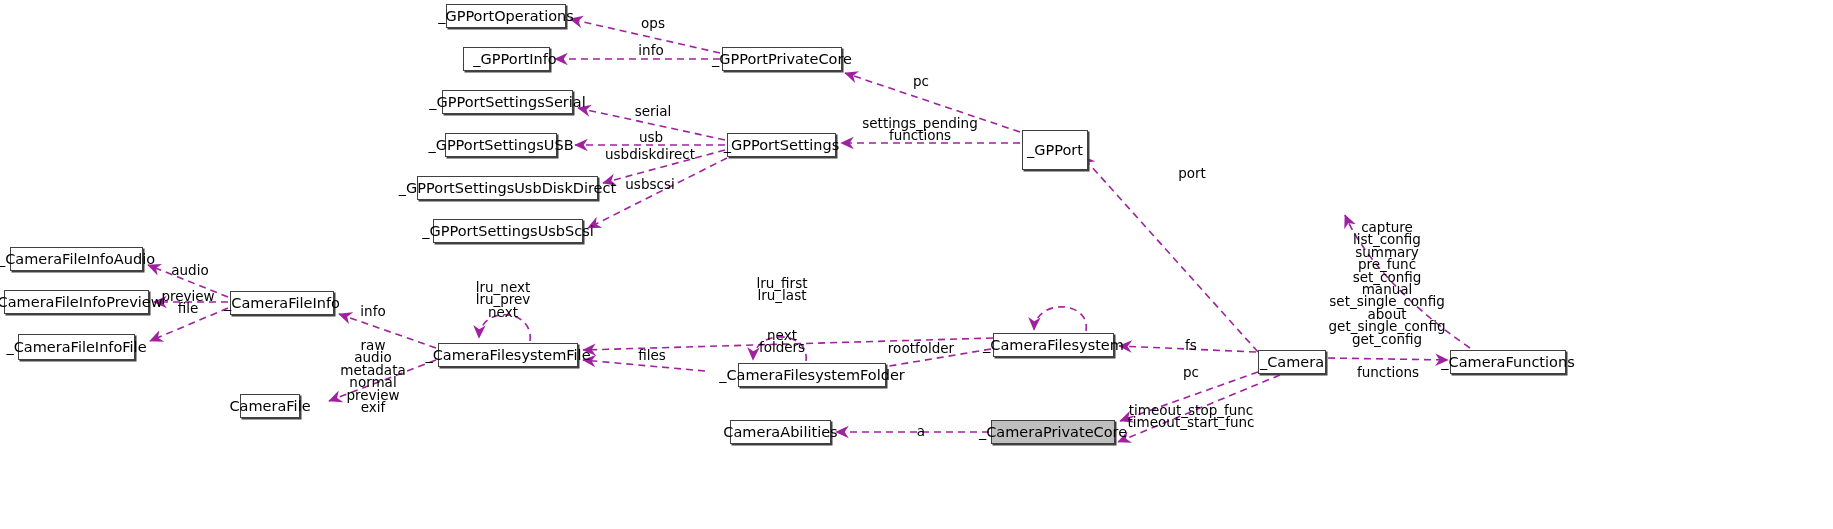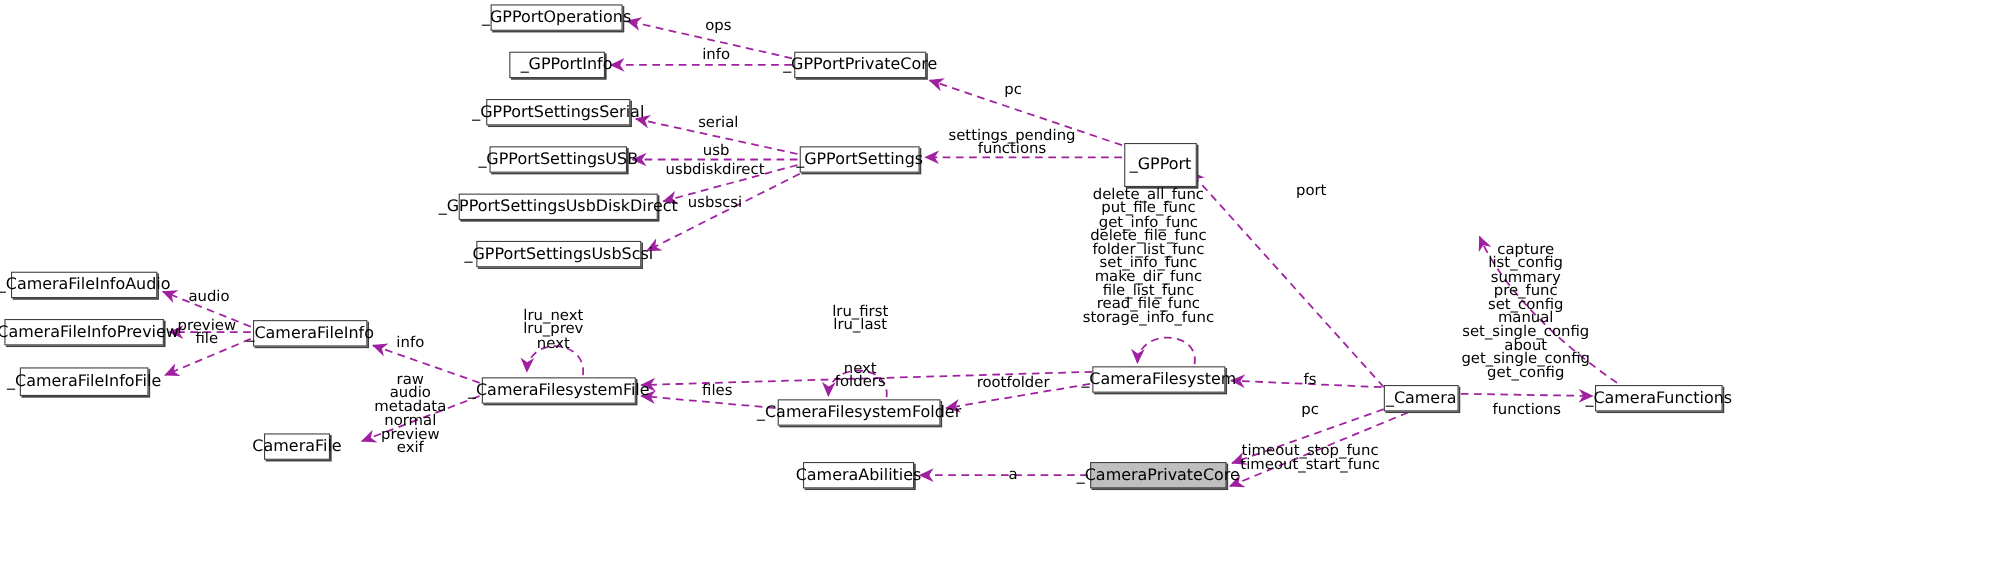--- a/index.html
+++ b/index.html
@@ -120,21 +120,21 @@
   </div>
   <div class="node" style="left:463px;top:47px;width:87px;height:24px;padding-left:17px;">
     <span class="node-label">_GPPortInfo</span>
   </div>
   <div class="node" style="left:722px;top:47px;width:120px;height:24px;">
     <span class="node-label">_GPPortPrivateCore</span>
   </div>
   <div class="node" style="left:442px;top:90px;width:131px;height:24px;">
     <span class="node-label">_GPPortSettingsSerial</span>
   </div>
-  <div class="node" style="left:445px;top:133px;width:125px;height:24px;">
+  <div class="node" style="left:445px;top:133px;width:112px;height:24px;">
     <span class="node-label">_GPPortSettingsUSB</span>
   </div>
   <div class="node" style="left:727px;top:133px;width:109px;height:24px;">
     <span class="node-label">_GPPortSettings</span>
   </div>
   <div class="node" style="left:417px;top:176px;width:181px;height:24px;">
     <span class="node-label">_GPPortSettingsUsbDiskDirect</span>
   </div>
   <div class="node" style="left:433px;top:219px;width:150px;height:24px;">
     <span class="node-label">_GPPortSettingsUsbScsi</span>
@@ -153,21 +153,21 @@
   </div>
   <div class="node" style="left:230px;top:291px;width:104px;height:24px;">
     <span class="node-label">_CameraFileInfo</span>
   </div>
   <div class="node" style="left:240px;top:394px;width:60px;height:24px;align-items:center;">
     <span class="node-label">CameraFile</span>
   </div>
   <div class="node" style="left:438px;top:343px;width:140px;height:24px;">
     <span class="node-label">_CameraFilesystemFile</span>
   </div>
-  <div class="node" style="left:707px;top:363px;width:148px;height:24px;">
+  <div class="node" style="left:738px;top:363px;width:148px;height:24px;">
     <span class="node-label">_CameraFilesystemFolder</span>
   </div>
   <div class="node" style="left:993px;top:333px;width:121px;height:24px;">
     <span class="node-label">_CameraFilesystem</span>
   </div>
   <div class="node" style="left:730px;top:420px;width:101px;height:24px;">
     <span class="node-label">CameraAbilities</span>
   </div>
   <div class="node highlight" style="left:991px;top:420px;width:124px;height:24px;">
     <span class="node-label">_CameraPrivateCore</span>
@@ -182,30 +182,20 @@
   <div class="edge-label" style="left:653px;top:17px;">ops</div>
   <div class="edge-label" style="left:651px;top:44px;">info</div>
   <div class="edge-label" style="left:921px;top:75px;">pc</div>
   <div class="edge-label" style="left:653px;top:105px;">serial</div>
   <div class="edge-label" style="left:651px;top:131px;">usb</div>
   <div class="edge-label" style="left:650px;top:148px;">usbdiskdirect</div>
   <div class="edge-label" style="left:650px;top:178px;">usbscsi</div>
   <div class="edge-label stack" style="left:920px;top:117px;">settings_pending
 functions</div>
   <div class="edge-label" style="left:1192px;top:167px;">port</div>
-  <div class="edge-label stack" style="left:1044px;top:171px;">delete_all_func
-put_file_func
-get_info_func
-delete_file_func
-folder_list_func
-set_info_func
-make_dir_func
-file_list_func
-read_file_func
-storage_info_func</div>
   <div class="edge-label stack" style="left:1387px;top:221px;">capture
 list_config
 summary
 pre_func
 set_config
 manual
 set_single_config
 about
 get_single_config
 get_config</div>

